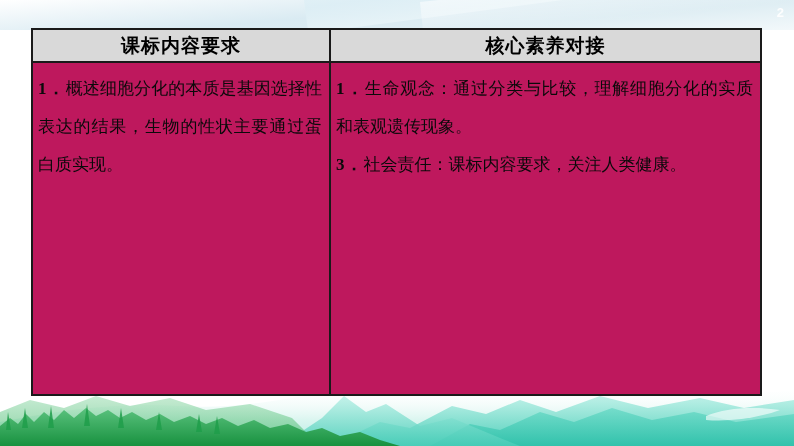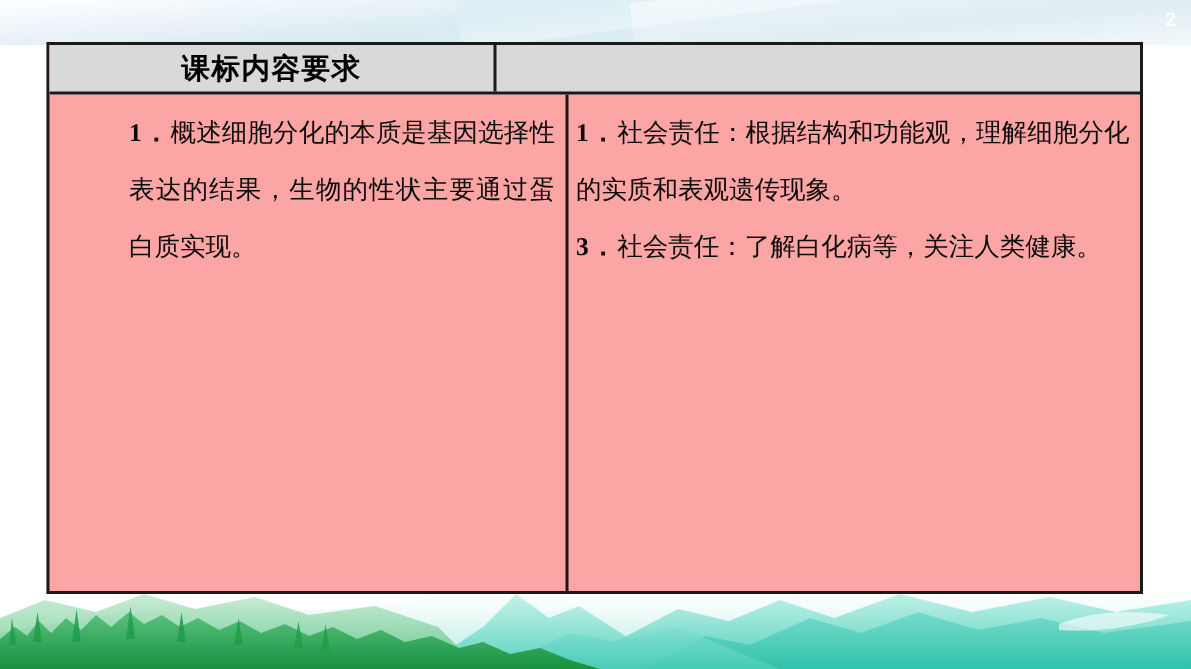--- a/index.html
+++ b/index.html
@@ -69,38 +69,37 @@
   }
 
   
   .content-table {
     position: absolute;
     left: 31px;
     top: 28px;
     width: 731px;
     height: 368px;
     border: 2px solid #1a1a1a;
-    background: #fca5a5;
+    background: #be185d;
     display: flex;
     flex-direction: column;
     z-index: 3;
   }
 
   .table-header-row {
     display: flex;
     height: 33px;
     border-bottom: 2px solid #1a1a1a;
     background: #d9d9d9;
     flex: 0 0 auto;
   }
   .table-body-row {
     display: flex;
     flex: 1 1 auto;
     min-height: 0;
-    padding-left: 48px;
   }
 
   .col-left  { width: 298px; flex: 0 0 298px; border-right: 2px solid #1a1a1a; }
   .col-right { flex: 1 1 auto; }
 
   .header-cell {
     display: flex;
     align-items: center;
     justify-content: center;
     font-size: 19px;
@@ -150,31 +149,32 @@
   <div class="top-band-wedge"></div>
   <div class="top-band-wedge2"></div>
 </div>
 
 <div class="page-number">2</div>
 
 <div class="content-table">
 
   <div class="table-header-row">
     <div class="col-left header-cell">课标内容要求</div>
+    <div class="col-right header-cell">核心素养对接</div>
   </div>
 
   <div class="table-body-row">
 
     <div class="col-left body-cell">
       <div class="entry"><span class="num">1．</span><span>概述细胞分化的本质是基因选择性表达的结果，生物的性状主要通过蛋白质实现。</span></div>
     </div>
 
     <div class="col-right body-cell">
-      <div class="entry"><span class="num">1．</span><span>社会责任：根据结构和功能观，理解细胞分化的实质和表观遗传现象。</span></div>
-      <div class="entry"><span class="num">3．</span><span>社会责任：了解白化病等，关注人类健康。</span></div>
+      <div class="entry"><span class="num">1．</span><span>生命观念：通过分类与比较，理解细胞分化的实质和表观遗传现象。</span></div>
+      <div class="entry"><span class="num">3．</span><span>社会责任：课标内容要求，关注人类健康。</span></div>
     </div>
 
   </div>
 </div>
 
 <div class="bottom-art">
   <svg viewBox="0 0 794 68" preserveAspectRatio="none">
     <defs>
       <linearGradient id="gFarMist" x1="0" y1="0" x2="0" y2="1">
         <stop offset="0%" stop-color="#ffffff" stop-opacity="0"></stop>

